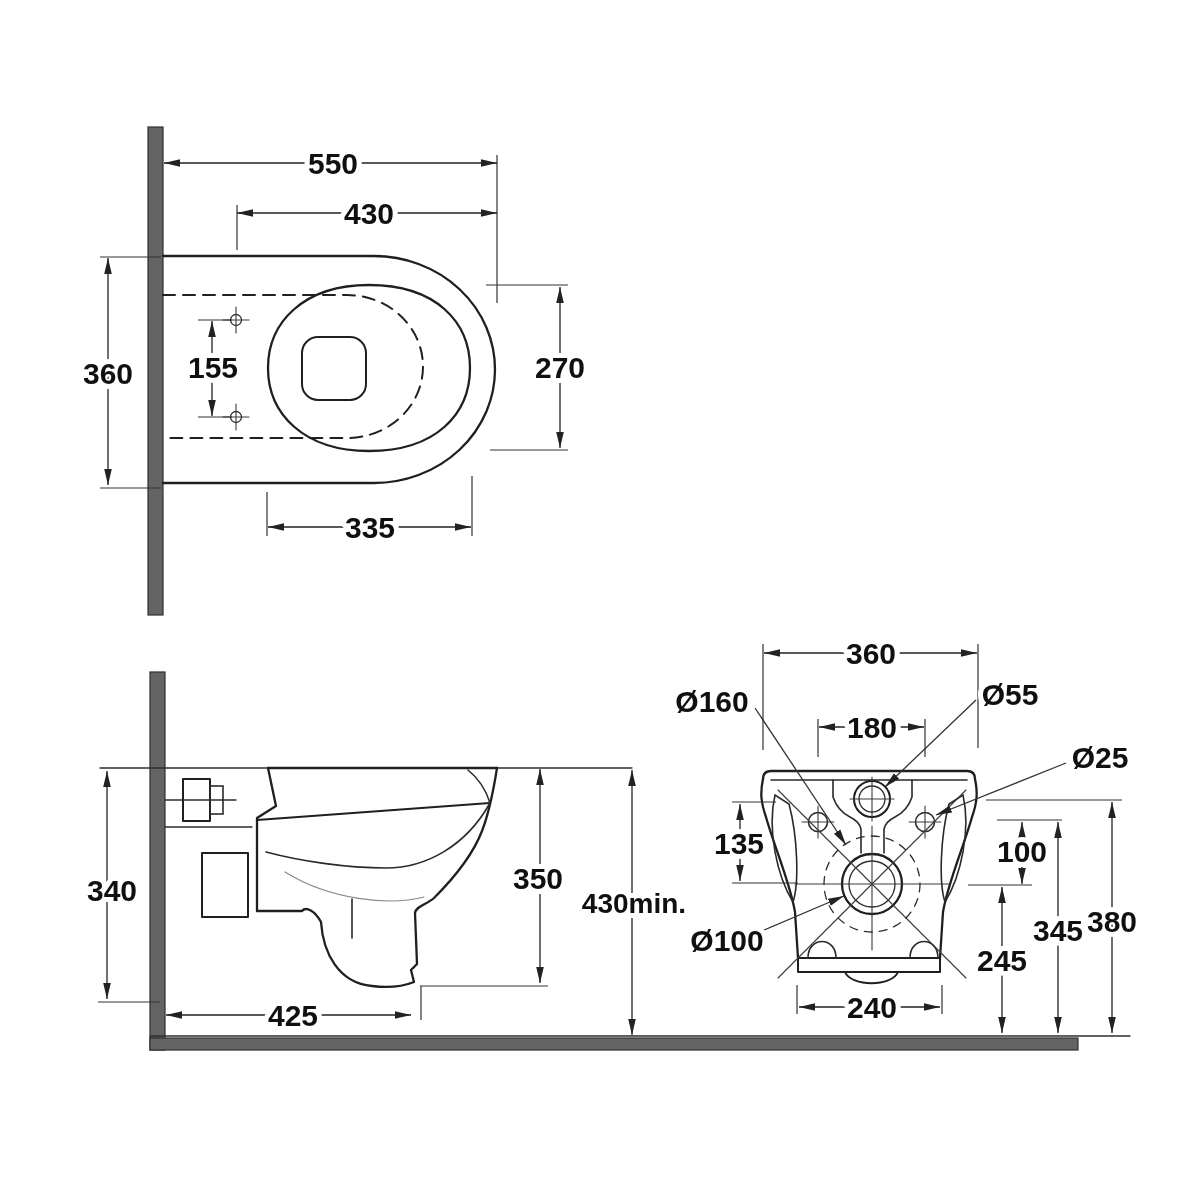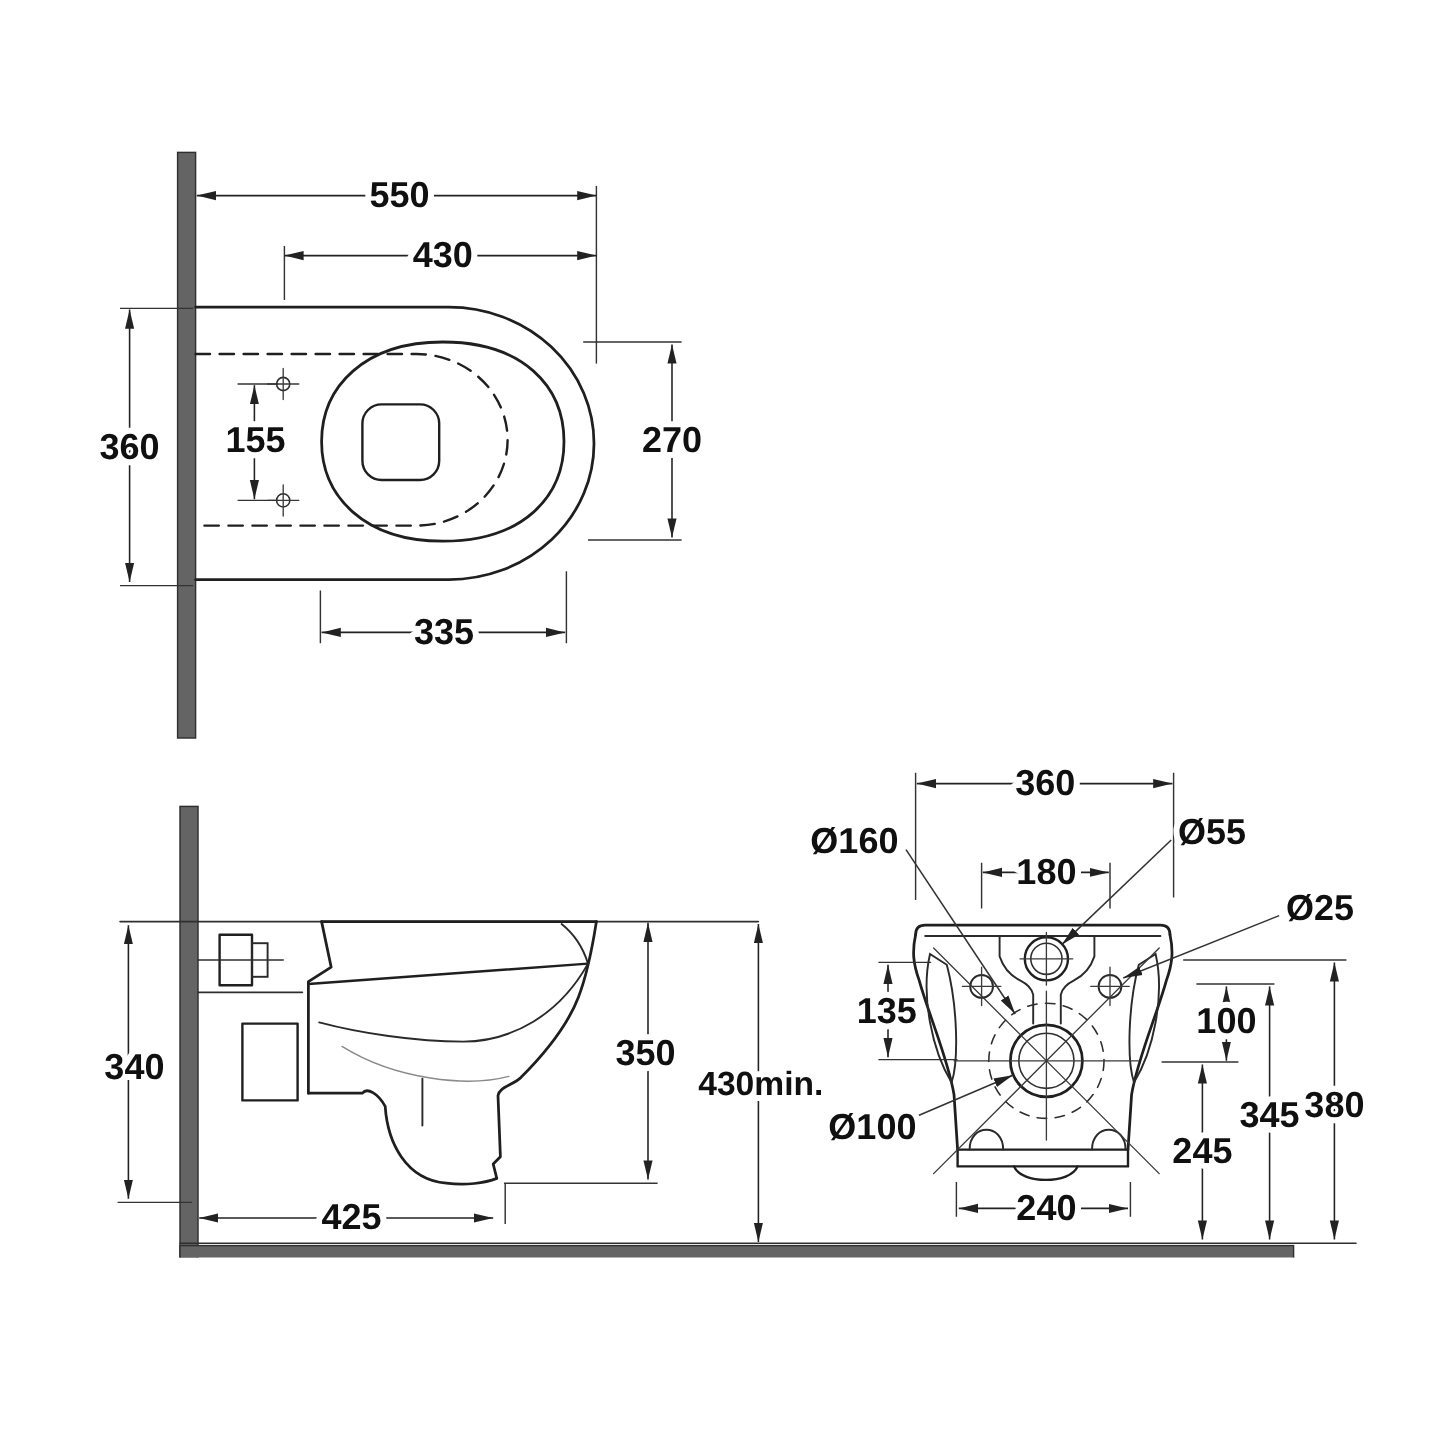--- a/index.html
+++ b/index.html
@@ -1,16 +1,16 @@
 <!DOCTYPE html>
 <html><head>
 <meta charset="utf-8">
 <style>
   html,body{margin:0;padding:0;background:#ffffff;}
-  .stage{width:1200px;height:1048px;background:#ffffff;position:relative;font-family:"Liberation Sans",sans-serif;}
+  .stage{width:1200px;height:1200px;background:#ffffff;position:relative;font-family:"Liberation Sans",sans-serif;}
   svg{display:block;}
   
   .ol  {fill:none;stroke:#1f1f1f;stroke-width:2.3;stroke-linecap:round;stroke-linejoin:round;}
   .ol2 {fill:none;stroke:#1f1f1f;stroke-width:2;stroke-linecap:round;stroke-linejoin:round;}
   .md  {fill:none;stroke:#2a2a2a;stroke-width:1.6;stroke-linecap:round;}
   .th  {fill:none;stroke:#2e2e2e;stroke-width:1.3;stroke-linecap:round;}
   .hair{fill:none;stroke:#3a3a3a;stroke-width:1.1;stroke-linecap:round;}
   .faint{fill:none;stroke:#8a8a8a;stroke-width:1.2;stroke-linecap:round;}
   .dashL{stroke-dasharray:12 8;}
   .dashC{stroke-dasharray:8 7;}

